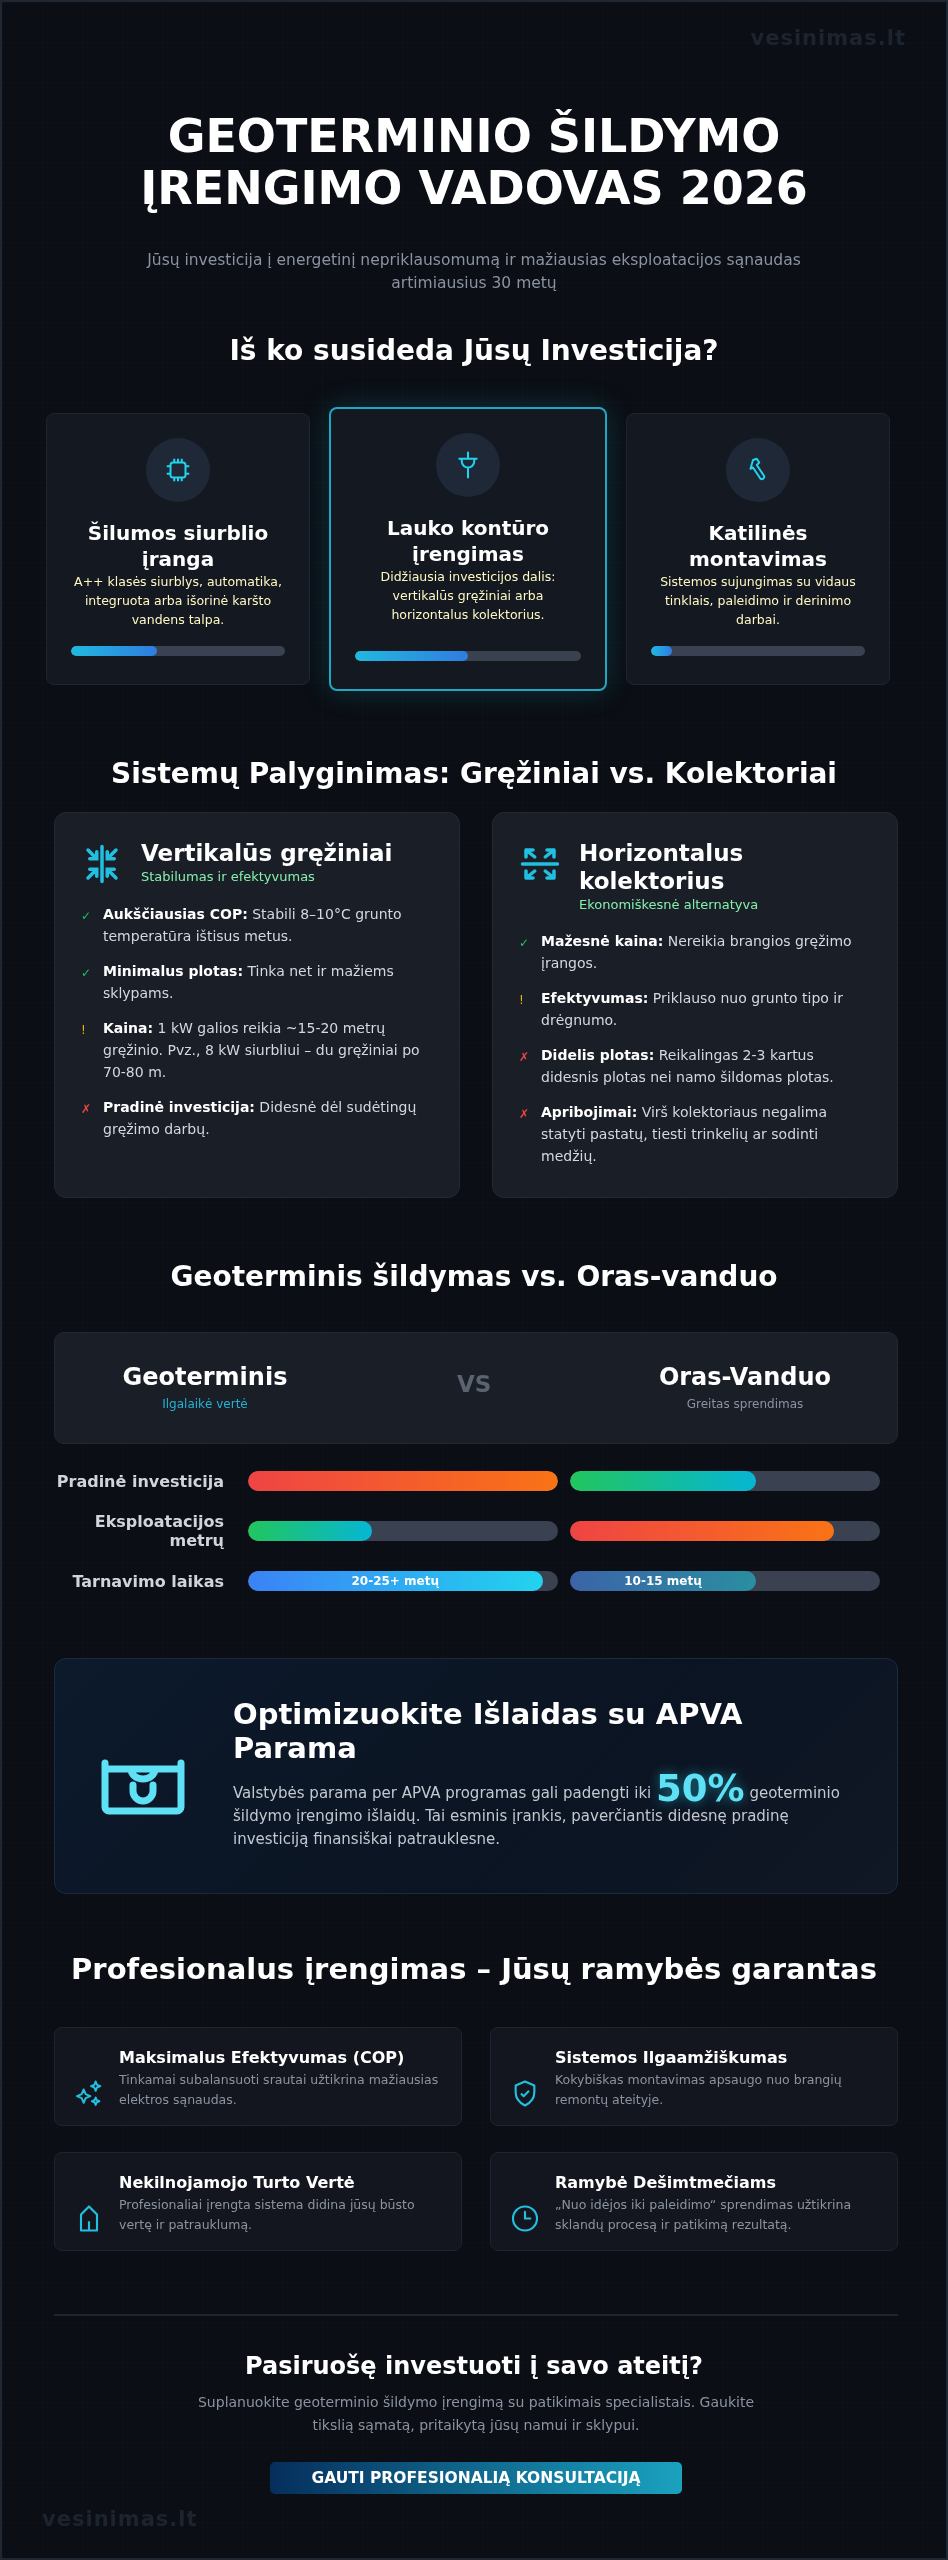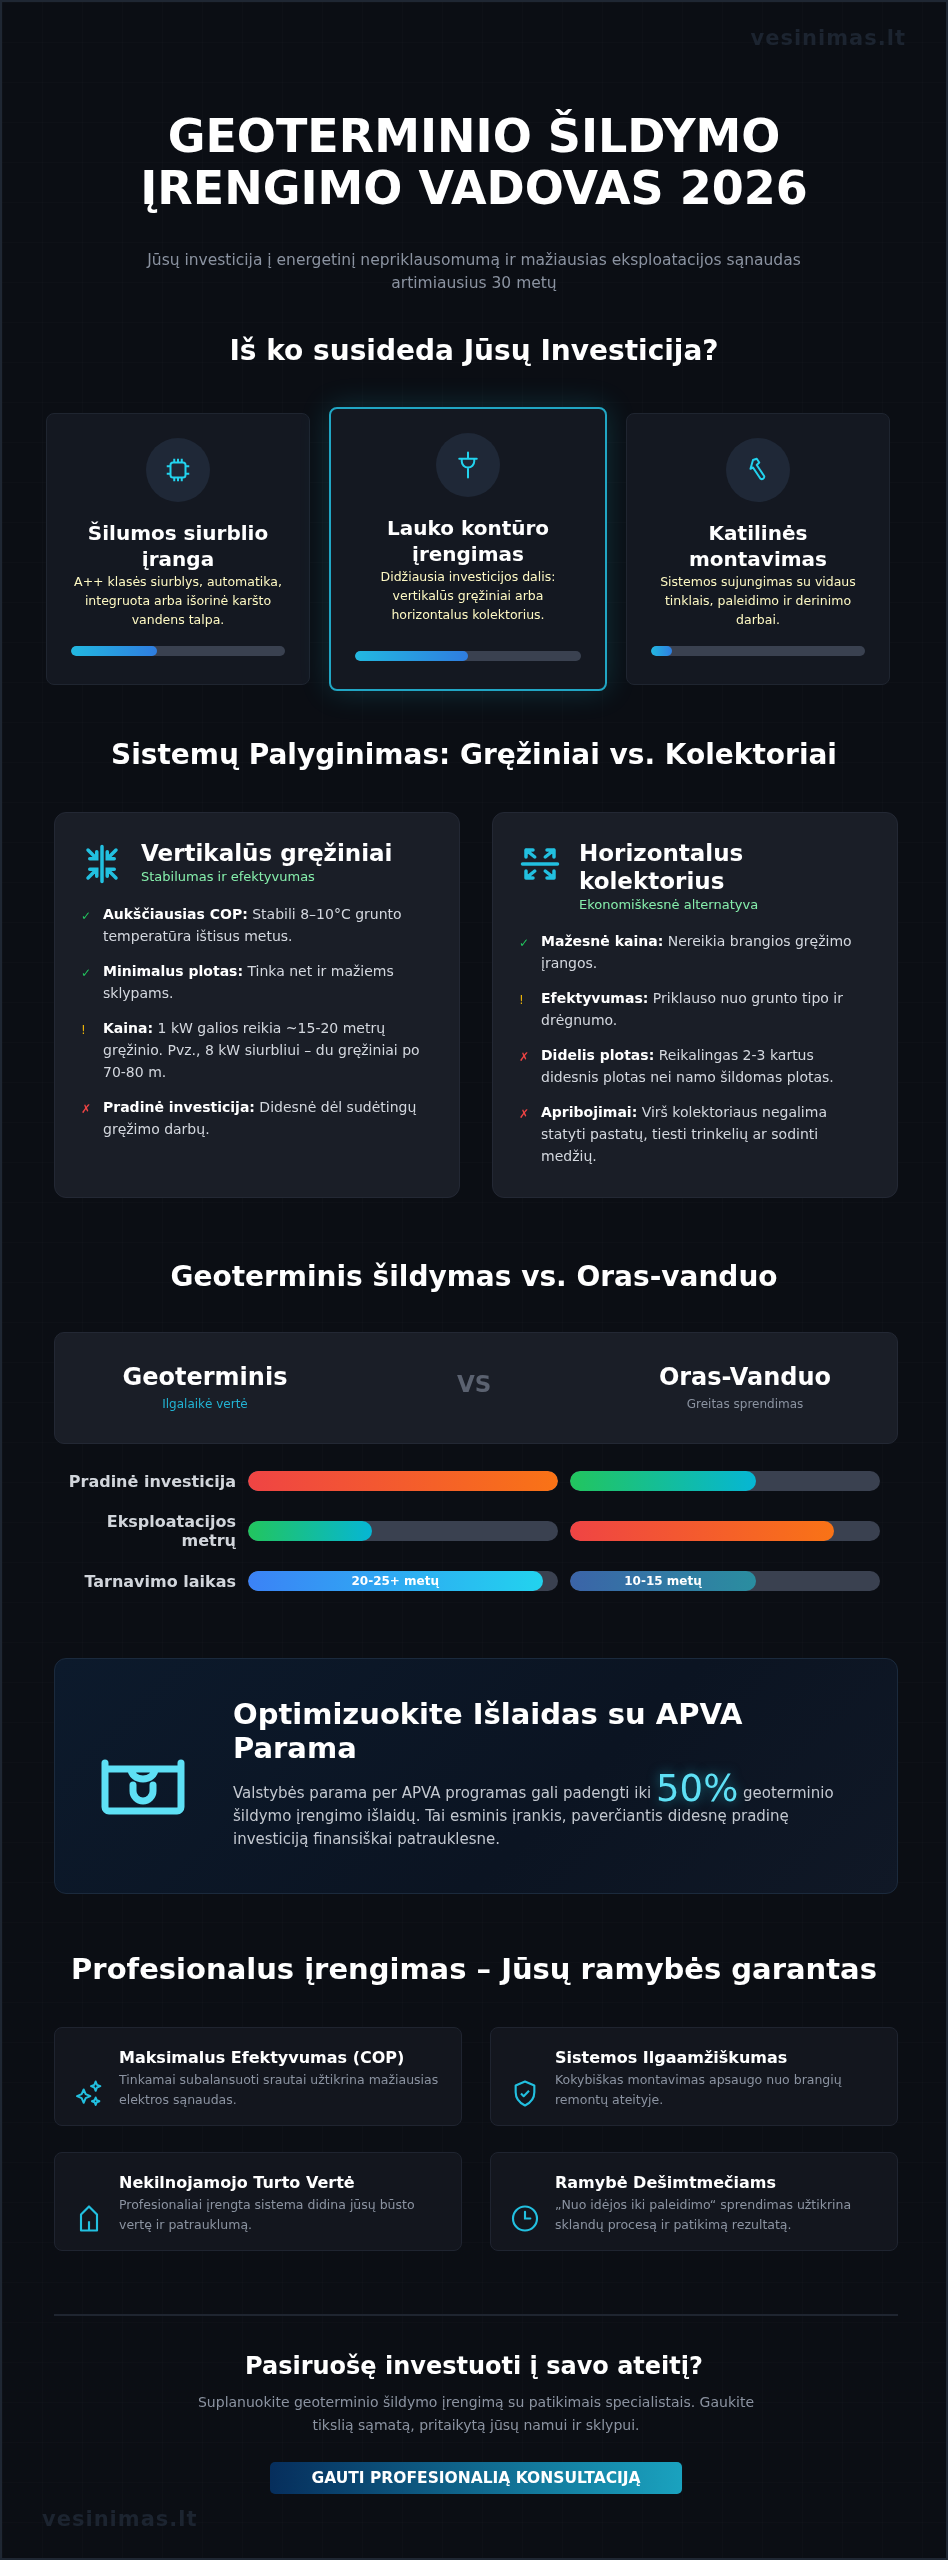--- a/index.html
+++ b/index.html
@@ -47,34 +47,34 @@
   .mk.ok { color: #22c55e; } .mk.warn { color: #eab308; } .mk.bad { color: #ef4444; }
 
   
   .vs-box { position: absolute; top: 1330px; left: 52px; width: 844px; height: 112px; background: #1a1e27; border: 1px solid #232834; border-radius: 10px; }
   .vs-side { position: absolute; top: 30px; width: 260px; text-align: center; }
   .vs-side h4 { font-size: 24px; color: #fff; font-weight: bold; }
   .vs-side .s { font-size: 12px; margin-top: 6px; }
   .vs-mid { position: absolute; left: 402px; top: 38px; font-size: 23px; font-weight: bold; color: #5b6270; }
   .bars { position: absolute; top: 1466px; left: 52px; width: 844px; }
   .brow { display: flex; align-items: center; height: 26px; margin-bottom: 24px; }
-  .brow .lbl { width: 194px; text-align: right; padding-right: 12px; font-size: 16px; font-weight: bold; color: #d1d5db; }
+  .brow .lbl { width: 194px; text-align: right; padding-right: 24px; font-size: 16px; font-weight: bold; color: #d1d5db; }
   .pbar { width: 310px; height: 20px; background: #3a4150; border-radius: 13px; overflow: hidden; margin-right: 12px; position: relative; }
   .pbar .f { height: 100%; border-radius: 13px; display: flex; align-items: center; justify-content: center; font-size: 12px; font-weight: bold; color: #fff; }
   .g-red { background: linear-gradient(90deg, #ef4444, #f97316); }
   .g-green { background: linear-gradient(90deg, #22c55e, #06b6d4); }
   .g-blue { background: linear-gradient(90deg, #3b82f6, #22d3ee); }
   .g-dim { background: linear-gradient(90deg, #3b64a8, #2a8ea0); }
 
   
   .apva { position: absolute; top: 1656px; left: 52px; width: 844px; height: 236px; border-radius: 12px; border: 1px solid #1b2a3d; background: linear-gradient(135deg, #0c1a2c 0%, #0b1422 60%, #101826 100%); }
   .apva .ic { position: absolute; left: 46px; top: 100px; width: 84px; height: 56px; }
   .apva h3 { position: absolute; left: 178px; top: 38px; width: 560px; font-size: 29px; line-height: 34px; font-weight: bold; color: #fff; }
   .apva p { position: absolute; left: 178px; top: 118px; width: 630px; font-size: 15px; line-height: 23px; color: #c3c8d0; }
-  .apva .big { font-size: 37px; font-weight: normal; color: #5ee0f5; text-shadow: 0 0 12px rgba(34,211,238,0.5); vertical-align: -3px; margin-top: 16px; }
+  .apva .big { font-size: 37px; font-weight: bold; color: #5ee0f5; text-shadow: 0 0 12px rgba(34,211,238,0.5); vertical-align: -3px; margin-top: 16px; }
 
   
   .feats { position: absolute; top: 2025px; left: 52px; width: 844px; display: grid; grid-template-columns: 408px 408px; column-gap: 28px; row-gap: 26px; }
   .feat { height: 99px; background: #13161e; border: 1px solid #1f2430; border-radius: 8px; padding: 20px 20px 0 18px; display: flex; gap: 14px; }
   .feat .ic { width: 32px; flex: none; padding-top: 14px; }
   .feat h4 { font-size: 16px; font-weight: bold; color: #fff; margin-bottom: 3px; }
   .feat p { font-size: 12.5px; line-height: 20px; color: #8b93a1; }
 
   .divider { position: absolute; top: 2312px; left: 52px; width: 844px; height: 2px; background: #1f2530; }
   .cta-title { position: absolute; top: 2350px; left: 0; width: 100%; text-align: center; font-size: 24px; font-weight: bold; color: #fff; }
@@ -129,21 +129,21 @@
         </svg>
     </div>
     <h3>Katilinės montavimas</h3>
     <p>Sistemos sujungimas su vidaus tinklais, paleidimo ir derinimo darbai.</p>
     <div class="bar-track">
         <div class="bar-fill" style="width:10%"></div>
       </div>
   </div>
 </section>
 
-<h2 class="sec-title" style="top:736px">Sistemų Palyginimas: Gręžiniai vs. Kolektoriai</h2>
+<h2 class="sec-title" style="top:755px">Sistemų Palyginimas: Gręžiniai vs. Kolektoriai</h2>
 
 <section class="cmp">
   <div class="cmp-card">
     <div class="cmp-head">
       <svg class="ic" viewBox="0 0 24 24" fill="none" stroke="#22c0e0" stroke-width="2" stroke-linecap="round">
           <path d="M12 2v20M4 4l5 5M9 5v4H5M20 4l-5 5M15 5v4h4M4 20l5-5M5 15h4v4M20 20l-5-5M19 15h-4v4"></path>
         </svg>
       <div>
         <h3>Vertikalūs gręžiniai</h3>
         <div class="sub">Stabilumas ir efektyvumas</div>

